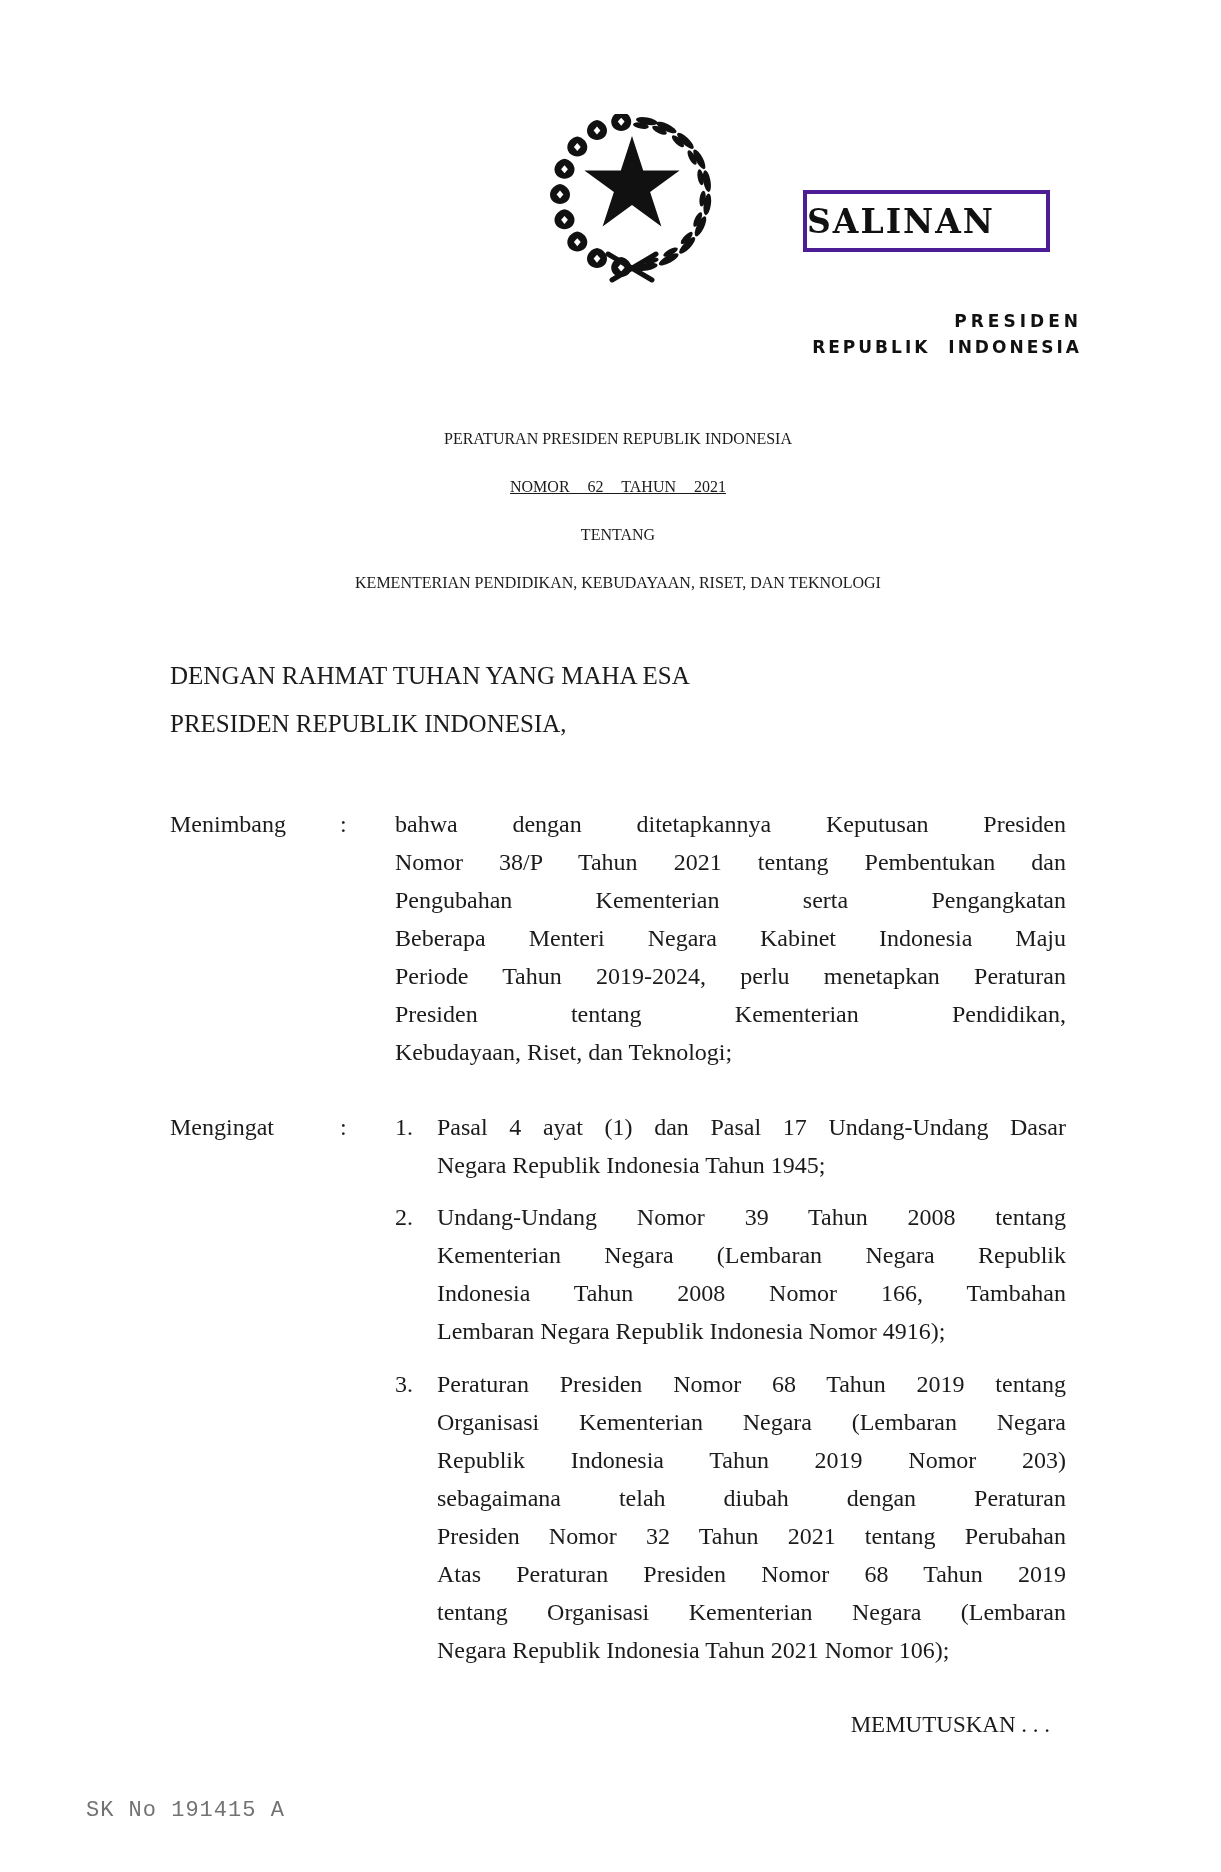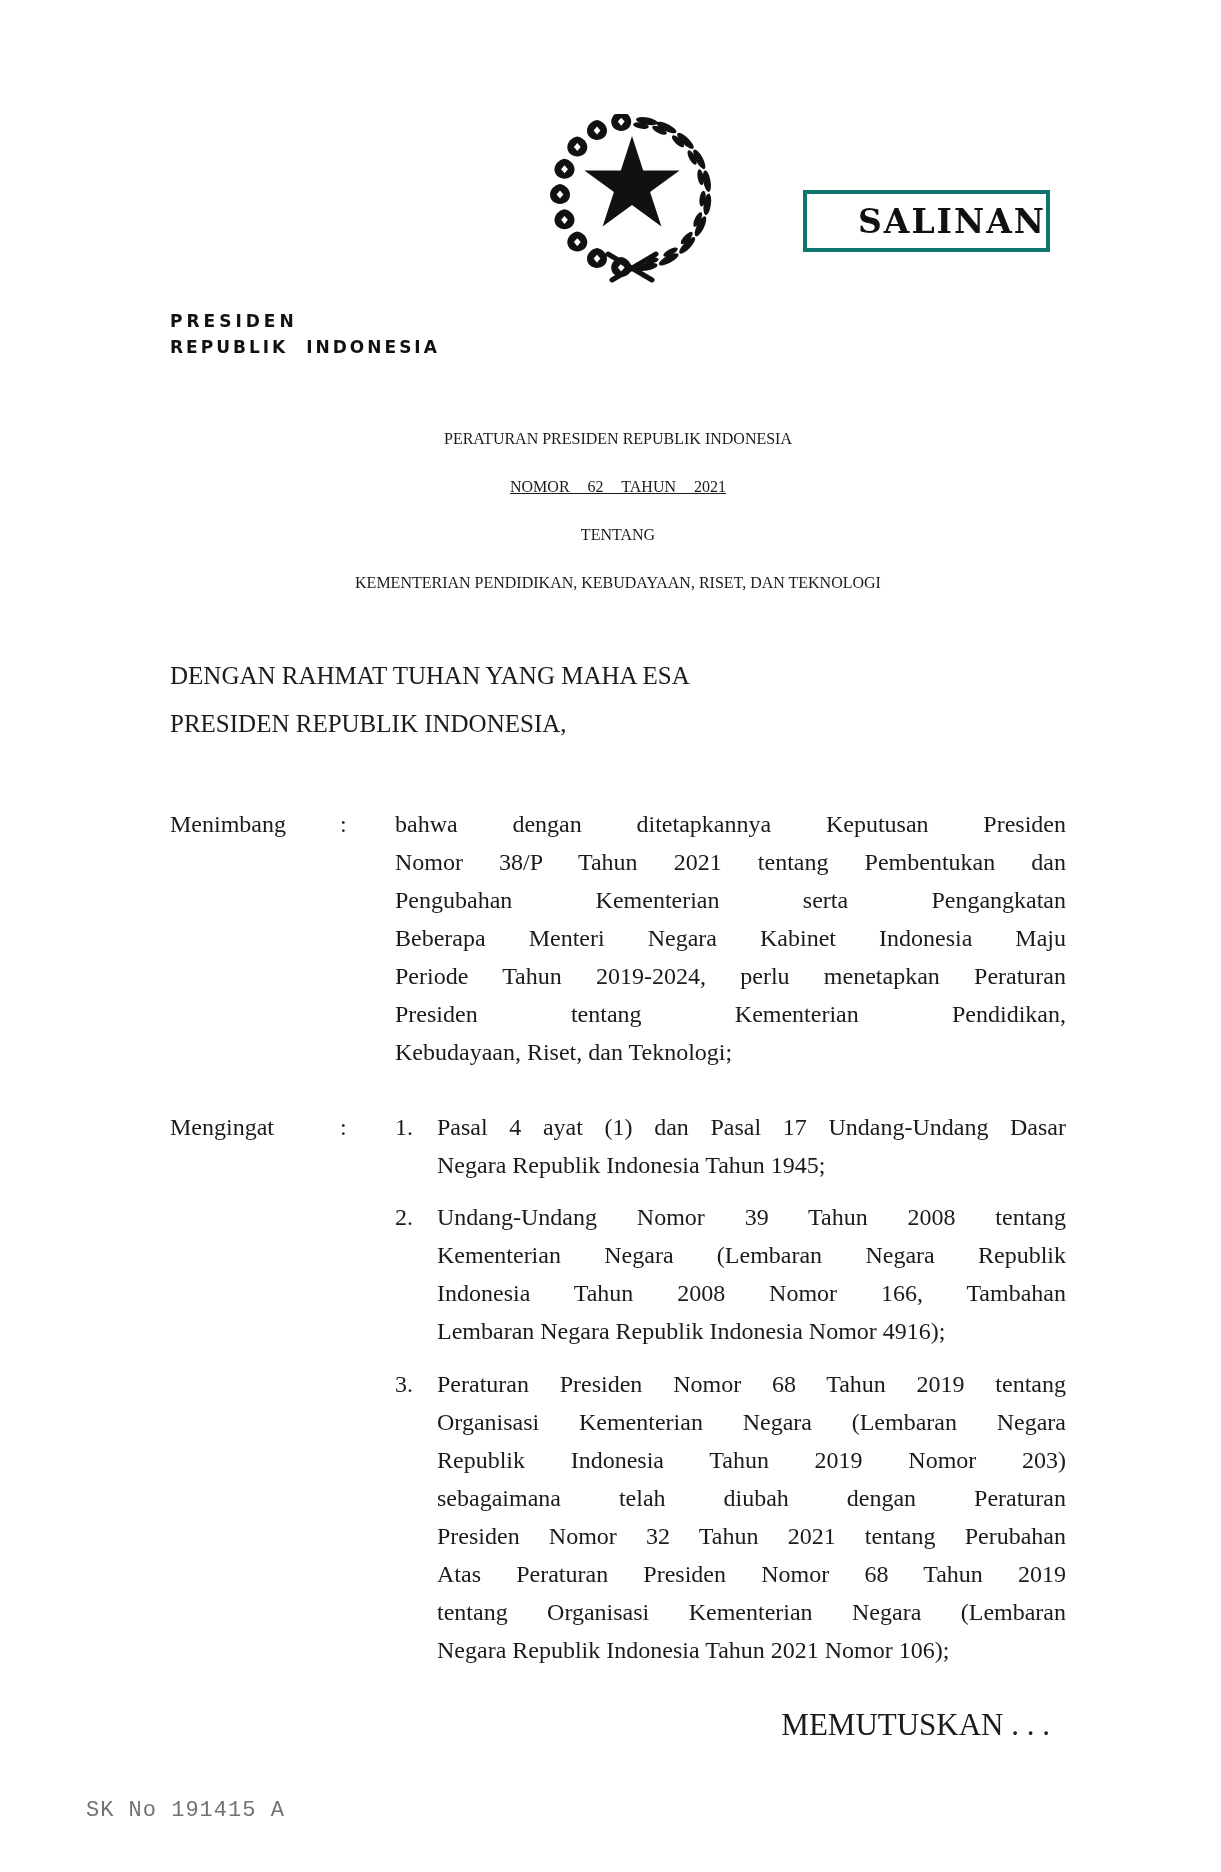--- a/index.html
+++ b/index.html
@@ -5,28 +5,28 @@
   html,body { margin:0; padding:0; background:#e8e8e8; }
   .page {
     position:relative; width:1221px; height:1872px;
     background:#ffffff; color:#1b1b1b;
     font-family:"Liberation Serif", serif;
     margin:0 auto; overflow:hidden;
   }
   .emblem { position:absolute; left:542px; top:114px; }
   .stamp {
     position:absolute; left:803px; top:190px; width:247px; height:62px;
-    border:4px solid #0f766e; box-sizing:border-box;
-    display:flex; align-items:center; justify-content:flex-end;
+    border:4px solid #4c1d95; box-sizing:border-box;
+    display:flex; align-items:center; justify-content:flex-start;
     font-family:"DejaVu Serif", serif; font-weight:bold;
     font-size:33px; letter-spacing:2px; color:#111111;
   }
   .letterhead {
-    position:absolute; left:170px; top:311px; width:896px;
-    text-align:left; font-family:"DejaVu Sans", sans-serif; font-weight:bold;
+    position:absolute; left:186px; top:311px; width:896px;
+    text-align:right; font-family:"DejaVu Sans", sans-serif; font-weight:bold;
     color:#111111;
   }
   .letterhead .lh1 { font-size:17px; letter-spacing:4px; }
   .letterhead .lh2 { font-size:17px; letter-spacing:3px; word-spacing:9px; margin-top:6px; }
   .title-block {
     position:absolute; left:170px; top:415px; width:896px;
     text-align:center; font-size:16px; line-height:48px;
   }
   .nomor-line { word-spacing:14px;text-decoration:underline; }
   .preamble {
@@ -37,21 +37,21 @@
   .sec-label { position:absolute; left:170px; top:0; line-height:38px; }
   .sec-colon { position:absolute; left:340px; top:0; line-height:38px; }
   .para { position:absolute; left:395px; top:0; width:671px; }
   .ln { line-height:38px; }
   .j { text-align:justify; text-align-last:justify; }
   .item { position:absolute; left:395px; width:671px; }
   .num { position:absolute; left:0; top:0; line-height:38px; }
   .ipara { margin-left:42px; width:629px; }
   .catchword {
     position:absolute; left:170px; top:1706px; width:880px;
-    text-align:right; font-size:31px; line-height:38px;
+    text-align:right; font-size:23px; line-height:38px;
   }
   .footer {
     position:absolute; left:86px; top:1798px;
     font-family:"Liberation Mono", monospace;
     font-size:22px; letter-spacing:1px; color:#5a5a5a; opacity:0.85;
   }
 </style>
 </head>
 <body>
 

